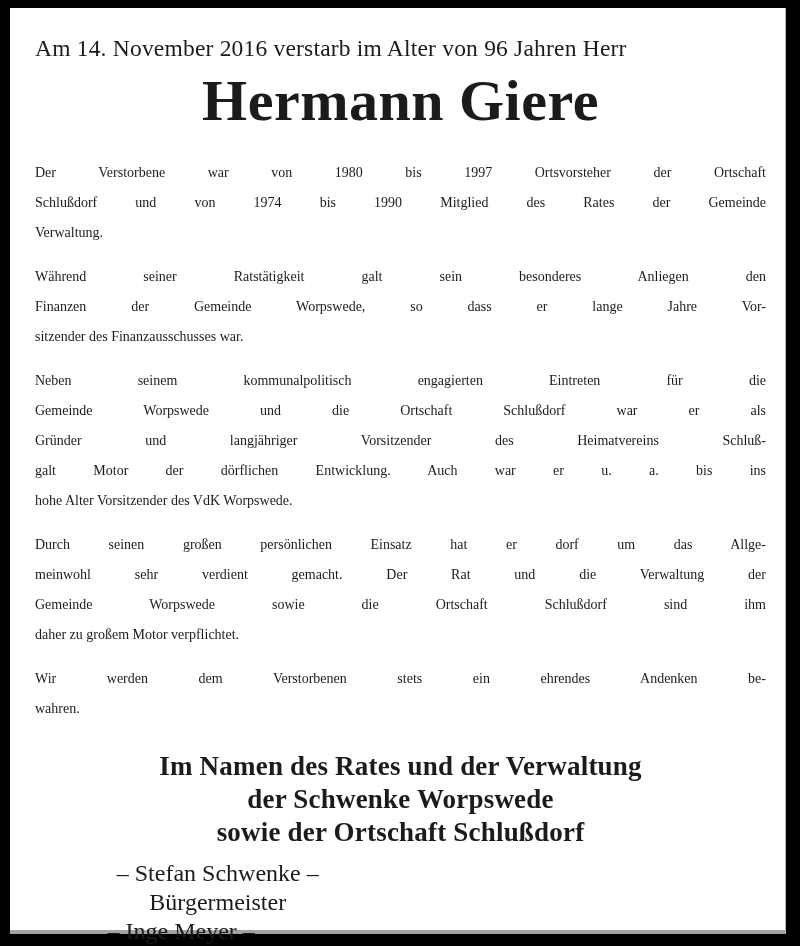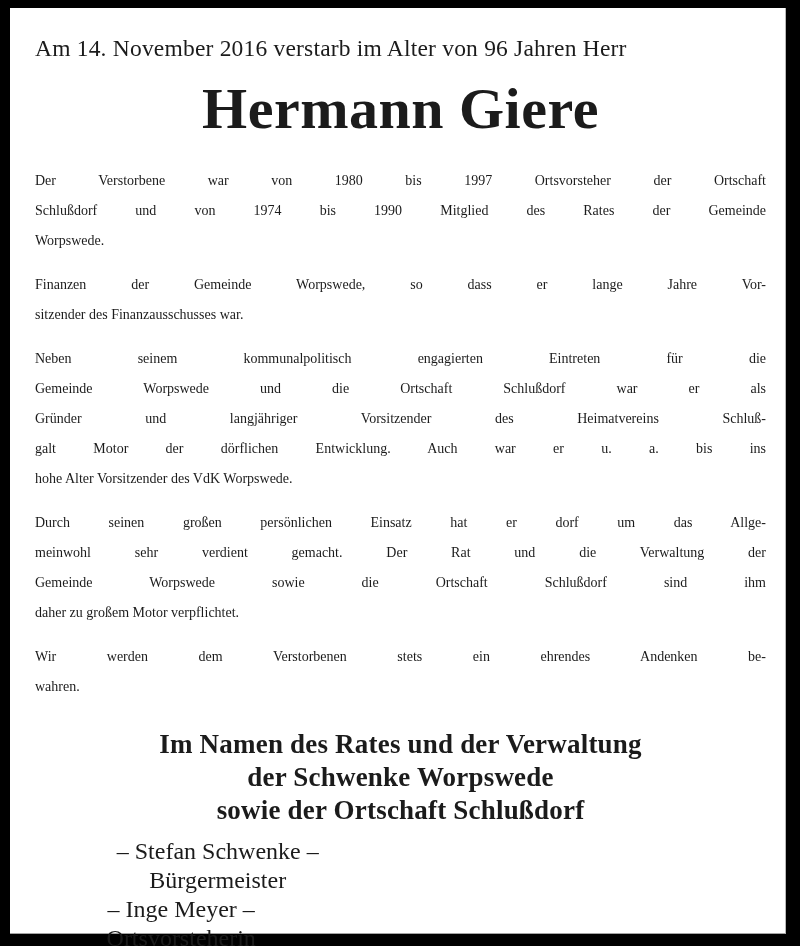--- a/index.html
+++ b/index.html
@@ -6,32 +6,32 @@
   body{
     width:800px;height:946px;position:relative;
     background:#000;
     font-family:"Liberation Serif","DejaVu Serif",serif;
     overflow:hidden;
   }
   .sheet{
     position:absolute;left:10px;top:8px;right:14px;bottom:12px;
     background:#fff;
     border-right:1px solid #b9b9b9;
-    border-bottom:1px solid #a3a3a3;
+    border-bottom:4px solid #a3a3a3;
     color:#1b1b1b;
   }
   .content{
     margin:26px 19px 0 25px;
   }
   .intro{
     font-size:23.5px;line-height:28px;text-align:left;
     letter-spacing:0.2px;
   }
   .headline{
-    margin:16px 0 26px 0;
+    margin:8px 0 26px 0;
     font-size:58px;line-height:62px;font-weight:bold;
     text-align:center;letter-spacing:0.5px;
   }
   .para{margin:0 0 14px 0;}
   .para .pline{
     font-size:14px;line-height:30px;
     text-align:justify;text-align-last:justify;
     white-space:nowrap;overflow:hidden;
   }
   .para .pline.last{
@@ -61,23 +61,24 @@
   <div class="content">
 
     <div class="intro">Am 14. November 2016 verstarb im Alter von 96 Jahren Herr</div>
 
     <div class="headline">Hermann Giere</div>
 
     <div id="body-paragraphs">
         <div class="para">
           <div class="pline">Der Verstorbene war von 1980 bis 1997 Ortsvorsteher der Ortschaft</div>
           <div class="pline">Schlußdorf und von 1974 bis 1990 Mitglied des Rates der Gemeinde</div>
-          <div class="pline last">Worpswede.</div>
+          <div class="pline last">Verwaltung.</div>
         </div>
         <div class="para">
+          <div class="pline">Während seiner Ratstätigkeit galt sein besonderes Anliegen den</div>
           <div class="pline">Finanzen der Gemeinde Worpswede, so dass er lange Jahre Vor-</div>
           <div class="pline last">sitzender des Finanzausschusses war.</div>
         </div>
         <div class="para">
           <div class="pline">Neben seinem kommunalpolitisch engagierten Eintreten für die</div>
           <div class="pline">Gemeinde Worpswede und die Ortschaft Schlußdorf war er als</div>
           <div class="pline">Gründer und langjähriger Vorsitzender des Heimatvereins Schluß-</div>
           <div class="pline">galt Motor der dörflichen Entwicklung. Auch war er u. a. bis ins</div>
           <div class="pline last">hohe Alter Vorsitzender des VdK Worpswede.</div>
         </div>

